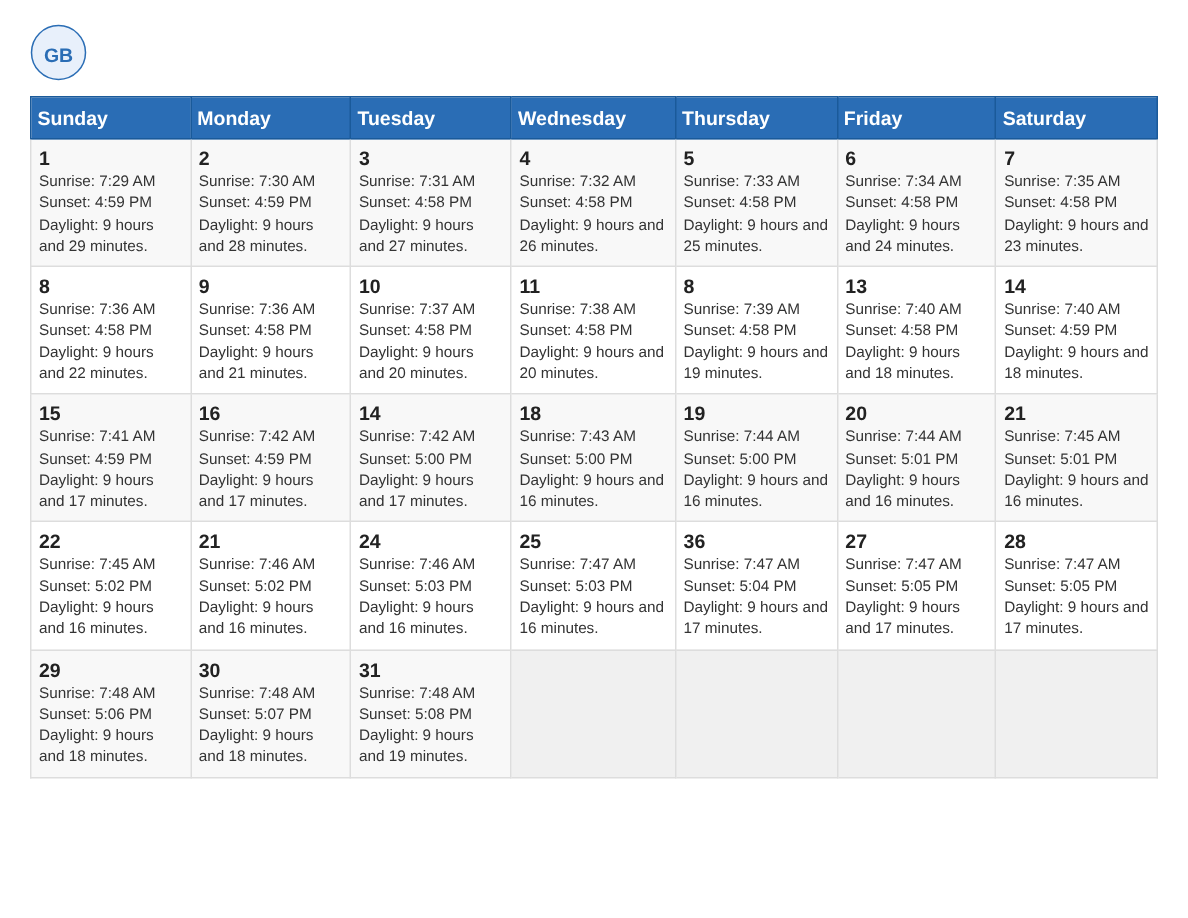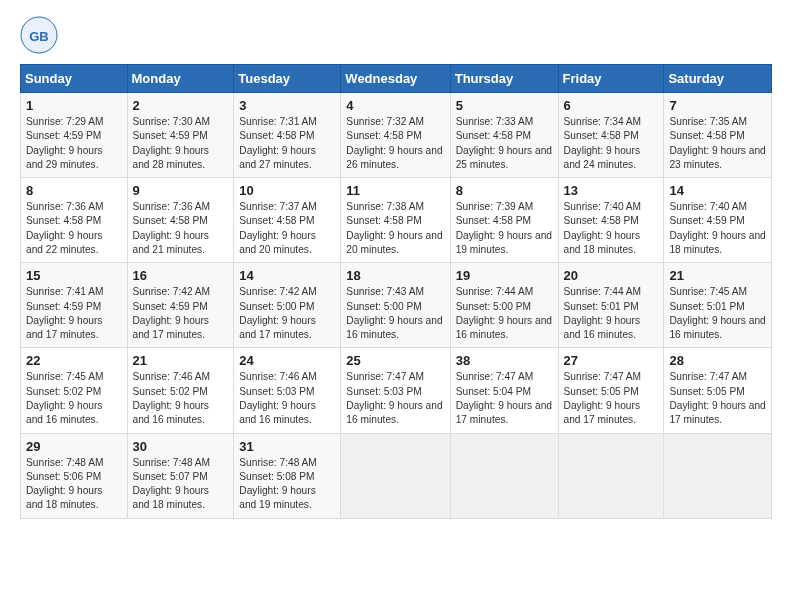--- a/index.html
+++ b/index.html
@@ -219,21 +219,21 @@
       </td>
           <td>
         <span class="day-num">24</span>
         <span class="day-info">Sunrise: 7:46 AM<br>Sunset: 5:03 PM<br>Daylight: 9 hours and 16 minutes.</span>
       </td>
           <td>
         <span class="day-num">25</span>
         <span class="day-info">Sunrise: 7:47 AM<br>Sunset: 5:03 PM<br>Daylight: 9 hours and 16 minutes.</span>
       </td>
           <td>
-        <span class="day-num">38</span>
+        <span class="day-num">36</span>
         <span class="day-info">Sunrise: 7:47 AM<br>Sunset: 5:04 PM<br>Daylight: 9 hours and 17 minutes.</span>
       </td>
           <td>
         <span class="day-num">27</span>
         <span class="day-info">Sunrise: 7:47 AM<br>Sunset: 5:05 PM<br>Daylight: 9 hours and 17 minutes.</span>
       </td>
           <td>
         <span class="day-num">28</span>
         <span class="day-info">Sunrise: 7:47 AM<br>Sunset: 5:05 PM<br>Daylight: 9 hours and 17 minutes.</span>
       </td>

